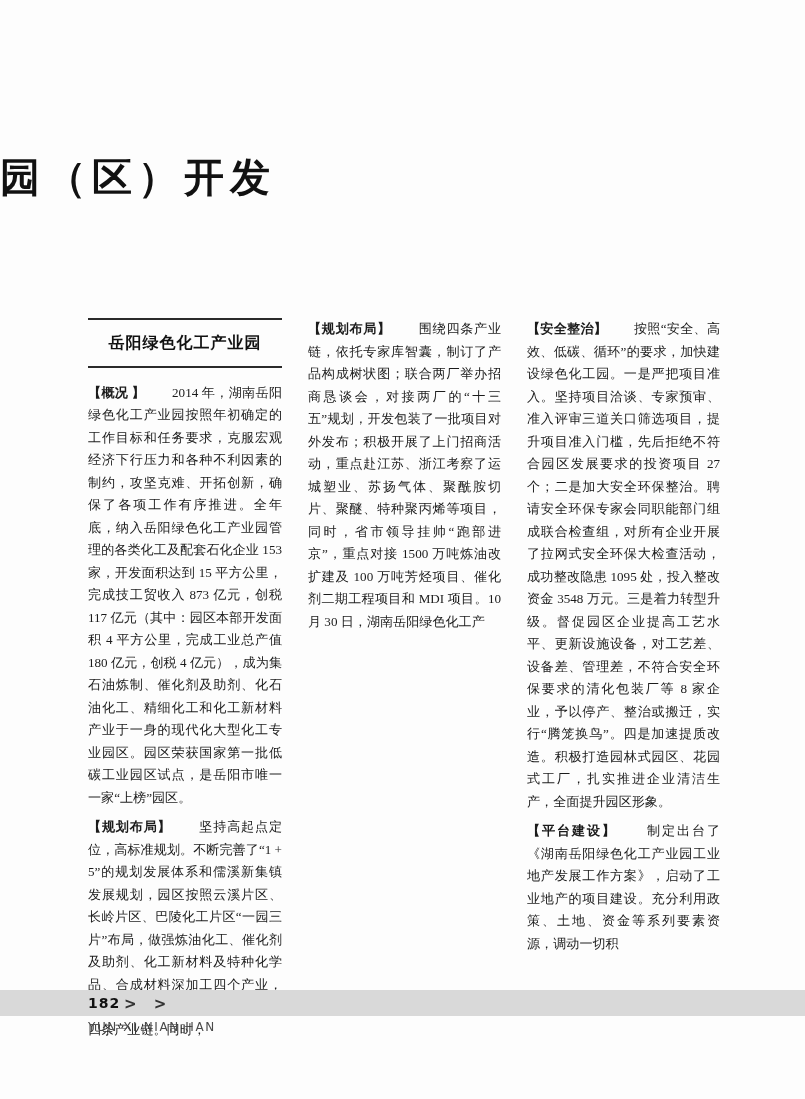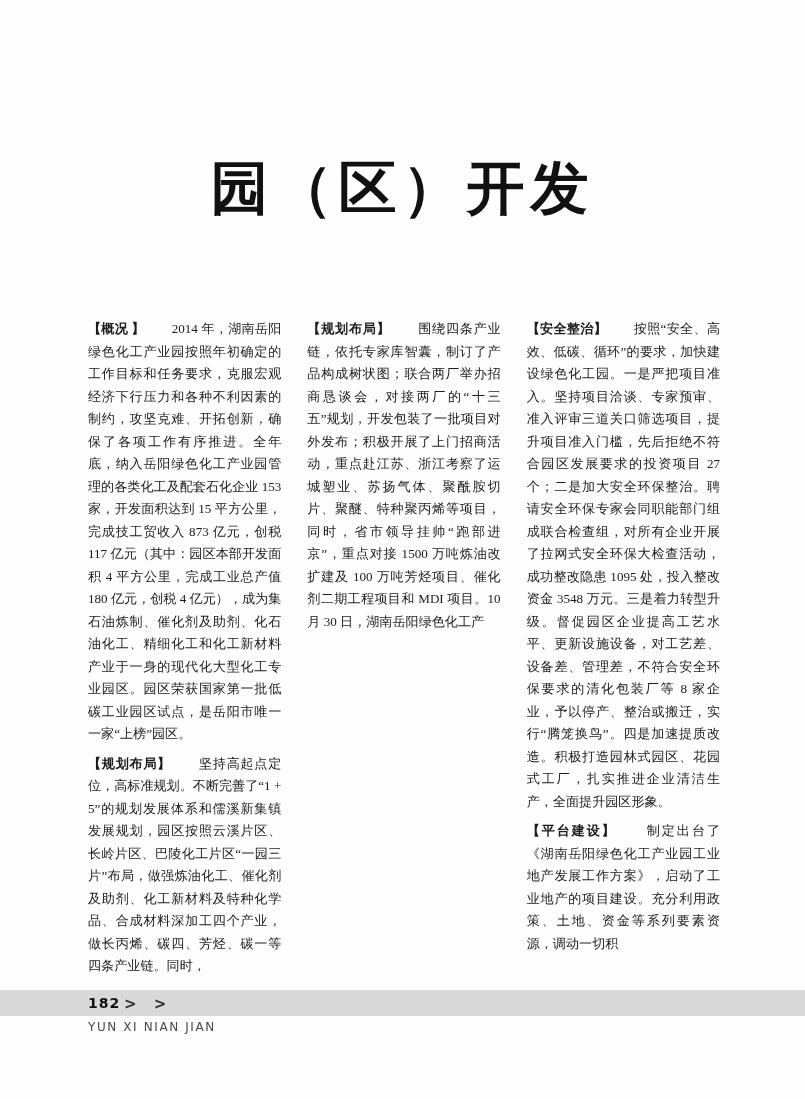--- a/index.html
+++ b/index.html
@@ -20,24 +20,23 @@
     inset: 0;
     background: #fdfdfd;
   }
 
   
   .page-title {
     position: absolute;
     left: 0;
     right: 0;
     top: 150px;
-    text-align: center;
     font-family: "DejaVu Serif", serif;
     font-weight: bold;
-    font-size: 58px;
+    font-size: 40px;
     letter-spacing: 6px;
     color: #111;
   }
 
   
   .columns {
     position: absolute;
     left: 88px;
     top: 318px;
     width: 632px;
@@ -123,20 +122,21 @@
 </head>
 <body>
 
 <div class="page">
 
   <div class="page-title">园（区）开发</div>
 
   <div class="columns">
 
     <div class="col">
+      <div class="sec-head">岳阳绿色化工产业园</div>
       <p class="noindent"><span class="lead">【概况 】</span><span>　　2014 年，湖南岳阳绿色化工产业园按照年初确定的工作目标和任务要求，克服宏观经济下行压力和各种不利因素的制约，攻坚克难、开拓创新，确保了各项工作有序推进。全年底，纳入岳阳绿色化工产业园管理的各类化工及配套石化企业 153 家，开发面积达到 15 平方公里，完成技工贸收入 873 亿元，创税 117 亿元（其中：园区本部开发面积 4 平方公里，完成工业总产值 180 亿元，创税 4 亿元），成为集石油炼制、催化剂及助剂、化石油化工、精细化工和化工新材料产业于一身的现代化大型化工专业园区。园区荣获国家第一批低碳工业园区试点，是岳阳市唯一一家“上榜”园区。</span></p>
       <p class="noindent"><span class="lead">【规划布局】</span><span>　　坚持高起点定位，高标准规划。不断完善了“1 + 5”的规划发展体系和儒溪新集镇发展规划，园区按照云溪片区、长岭片区、巴陵化工片区“一园三片”布局，做强炼油化工、催化剂及助剂、化工新材料及特种化学品、合成材料深加工四个产业，做长丙烯、碳四、芳烃、碳一等四条产业链。同时，</span></p>
     </div>
 
     <div class="col">
       <p class="noindent"><span class="lead">【规划布局】</span><span>　　围绕四条产业链，依托专家库智囊，制订了产品构成树状图；联合两厂举办招商恳谈会，对接两厂的“十三五”规划，开发包装了一批项目对外发布；积极开展了上门招商活动，重点赴江苏、浙江考察了运城塑业、苏扬气体、聚酰胺切片、聚醚、特种聚丙烯等项目，同时，省市领导挂帅“跑部进京”，重点对接 1500 万吨炼油改扩建及 100 万吨芳烃项目、催化剂二期工程项目和 MDI 项目。10 月 30 日，湖南岳阳绿色化工产</span></p>
     </div>
 
     <div class="col">
       <p class="noindent"><span class="lead">【安全整治】</span><span>　　按照“安全、高效、低碳、循环”的要求，加快建设绿色化工园。一是严把项目准入。坚持项目洽谈、专家预审、准入评审三道关口筛选项目，提升项目准入门槛，先后拒绝不符合园区发展要求的投资项目 27 个；二是加大安全环保整治。聘请安全环保专家会同职能部门组成联合检查组，对所有企业开展了拉网式安全环保大检查活动，成功整改隐患 1095 处，投入整改资金 3548 万元。三是着力转型升级。督促园区企业提高工艺水平、更新设施设备，对工艺差、设备差、管理差，不符合安全环保要求的清化包装厂等 8 家企业，予以停产、整治或搬迁，实行“腾笼换鸟”。四是加速提质改造。积极打造园林式园区、花园式工厂，扎实推进企业清洁生产，全面提升园区形象。</span></p>

